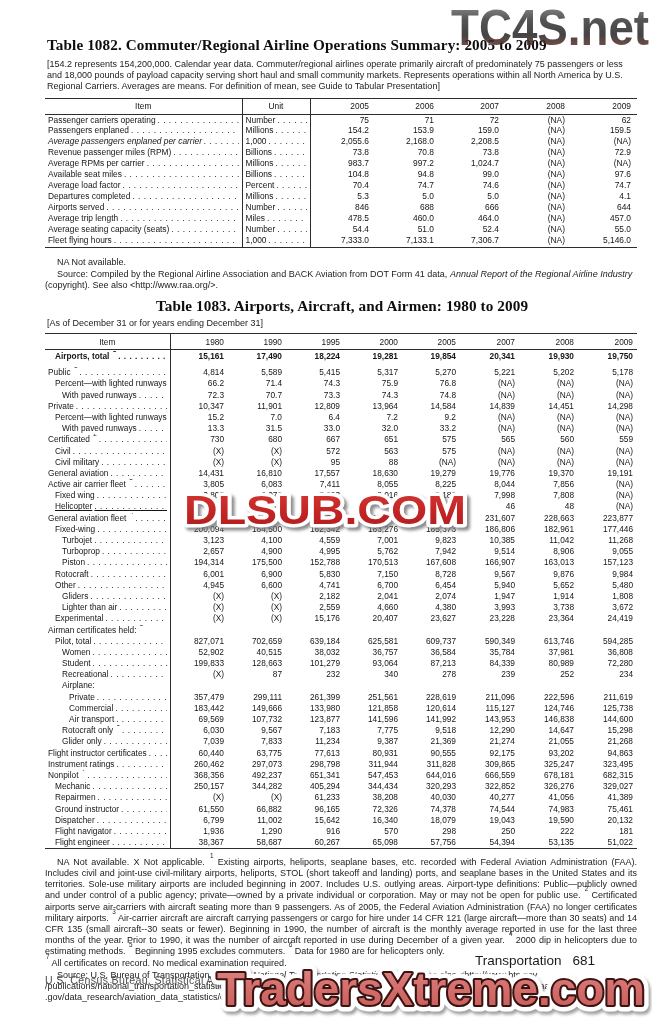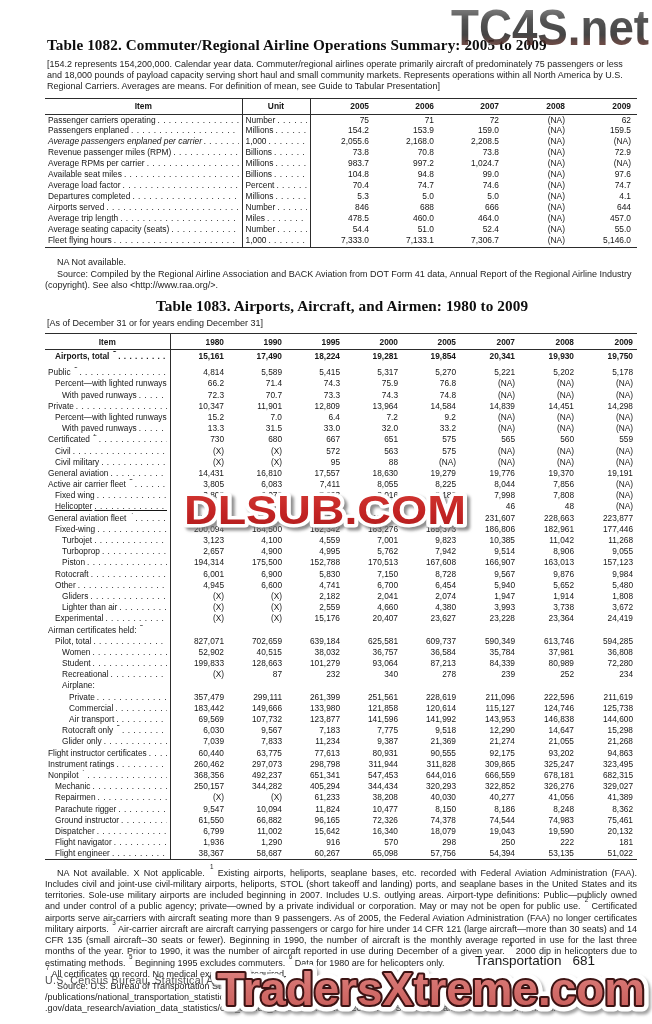--- a/index.html
+++ b/index.html
@@ -8,27 +8,27 @@
   .content{position:absolute;left:45px;top:0;width:592px;}
 
   .ttl{font-family:"Liberation Serif",serif;font-weight:bold;font-size:15.2px;
        line-height:16px;color:#0e0e0e;letter-spacing:.1px;margin:0;}
   .ttl1{margin:37px 0 6px 2px;}
   .ttl2{margin:7px 0 4px 2px;text-align:center;}
   .small{font-size:9px;line-height:11.2px;color:#1b1b1b;margin:0;}
   .bracket{margin:0 0 0 2px;width:586px;}
   .indent1{text-indent:12px;}
   .just{text-align:justify;}
-  .it{margin-top:33px;}
+  .it{font-style:italic;margin-top:33px;}
 
   table{border-collapse:collapse;table-layout:fixed;width:592px;
         border-top:1.6px solid #2c2c2c;border-bottom:1.6px solid #2c2c2c;}
   #t1082{margin-top:5px;font-size:8.4px;line-height:9.8px;}
   #t1083{margin-top:3px;font-size:8.3px;line-height:10px;}
-  thead th{font-weight:bold;border-bottom:1px solid #2c2c2c;padding:3px 2px 2.5px;}
+  thead th{font-weight:normal;border-bottom:1px solid #2c2c2c;padding:3px 2px 2.5px;}
   th.item{text-align:center;}
   th.val{text-align:right;padding-right:6px;}
   td{padding:.6px 0;vertical-align:baseline;}
   td.item,th.item{border-right:1px solid #2c2c2c;}
   td.unit,th.unit{border-right:1px solid #2c2c2c;}
   td.val{text-align:right;padding-right:6px;white-space:nowrap;overflow:hidden;}
   #t1083 td.val,#t1083 th.val{padding-right:4px;}
   tr.gap td{padding-bottom:6px;}
   .b{font-weight:bold;}
   .lw{display:flex;align-items:baseline;overflow:hidden;}
@@ -969,36 +969,20 @@
             <td class="val">61,233</td>
             <td class="val">38,208</td>
             <td class="val">40,030</td>
             <td class="val">40,277</td>
             <td class="val">41,056</td>
             <td class="val">41,389</td>
           </tr>
           <tr>
             <td class="item">
               <div class="lw" style="padding-left: 10px;">
-                <span class="lbl">Parachute rigger</span>
-                <span class="dots"></span>
-              </div>
-            </td>
-            <td class="val">9,547</td>
-            <td class="val">10,094</td>
-            <td class="val">11,824</td>
-            <td class="val">10,477</td>
-            <td class="val">8,150</td>
-            <td class="val">8,186</td>
-            <td class="val">8,248</td>
-            <td class="val">8,362</td>
-          </tr>
-          <tr>
-            <td class="item">
-              <div class="lw" style="padding-left: 10px;">
                 <span class="lbl">Ground instructor</span>
                 <span class="dots"></span>
               </div>
             </td>
             <td class="val">61,550</td>
             <td class="val">66,882</td>
             <td class="val">96,165</td>
             <td class="val">72,326</td>
             <td class="val">74,378</td>
             <td class="val">74,544</td>

